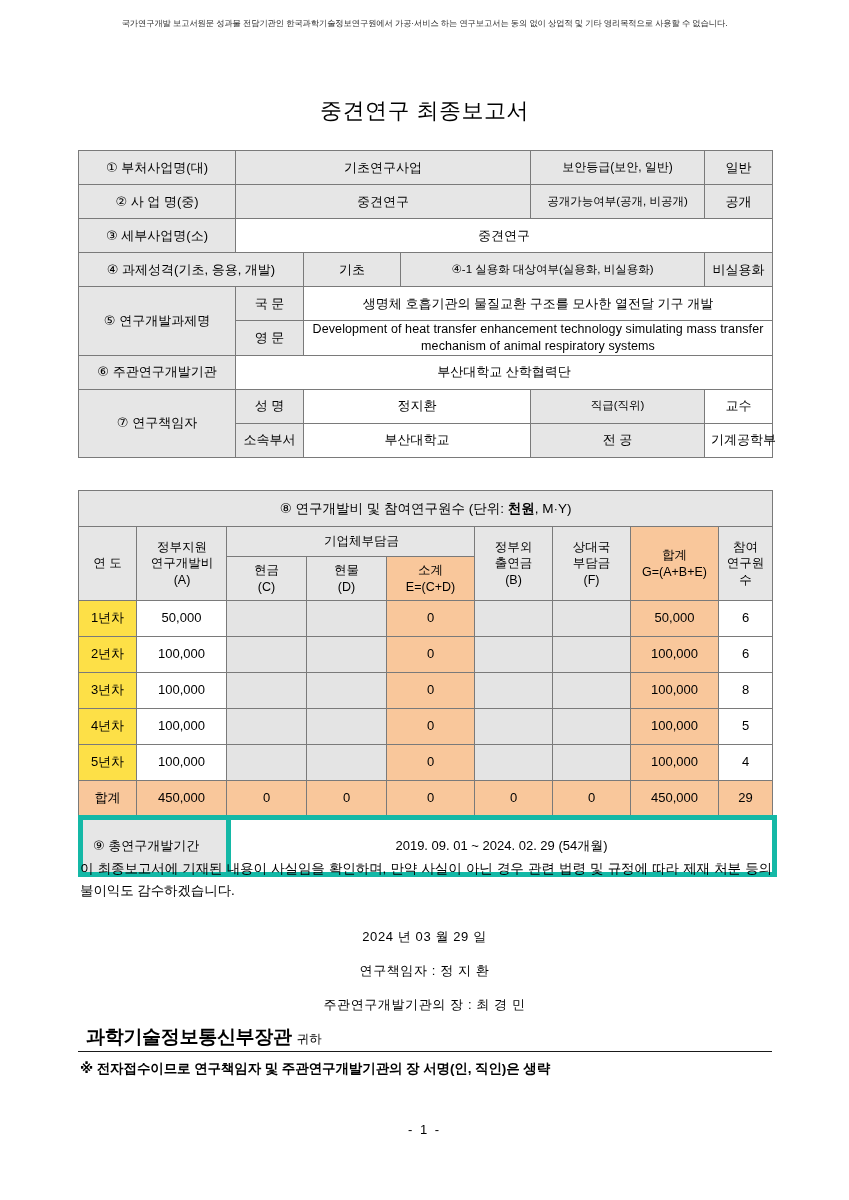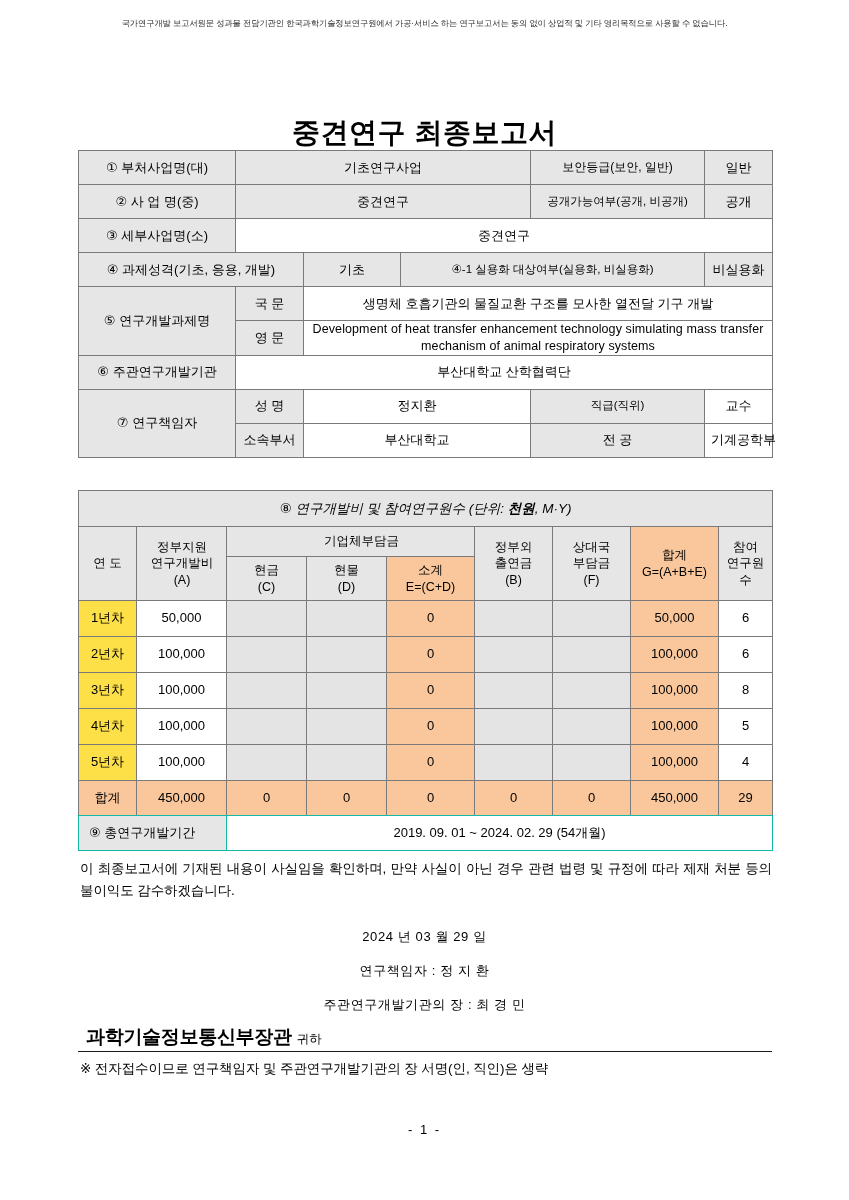--- a/index.html
+++ b/index.html
@@ -35,24 +35,23 @@
     white-space: nowrap;
   }
 
   
   .doc-title {
     position: absolute;
     top: 96px;
     left: 0;
     right: 0;
     text-align: center;
-    font-size: 28px;
-    font-weight: bold;
+    font-size: 22px;
+    font-weight: normal;
     letter-spacing: 0.5px;
-    margin-top: 18px;
   }
 
   
   .main-table {
     position: absolute;
     left: 78px;
     top: 150px;
     width: 694px;
     border-collapse: collapse;
     table-layout: fixed;
@@ -81,21 +80,20 @@
   }
   .tall-2  { height: 44px; }
   .tall-3  { height: 52px; }
 
   
   .budget-title {
     background: #e6e6e6;
     text-align: center;
     font-size: 13.5px;
     height: 32px;
-    font-style: italic;
   }
   .budget-title b { font-weight: bold; }
 
   .budget-table {
     position: absolute;
     left: 78px;
     width: 694px;
     border-collapse: collapse;
     table-layout: fixed;
     font-size: 12.5px;
@@ -123,22 +121,22 @@
   
   .period-table {
     position: absolute;
     left: 78px;
     width: 694px;
     border-collapse: collapse;
     table-layout: fixed;
     font-size: 13px;
   }
   .period-table td {
-    border: 1px solid #14b8a6;
-    padding: 8px 6px;
+    border: 5px solid #14b8a6;
+    padding: 17px 6px;
     text-align: center;
     vertical-align: middle;
     height: 34px;
     box-sizing: border-box;
   }
 
   
   .statement {
     position: absolute;
     left: 80px;
@@ -173,20 +171,21 @@
     left: 78px;
     width: 694px;
     height: 1px;
     background: #1a1a1a;
   }
   .note {
     position: absolute;
     left: 80px;
     font-size: 13.5px;
     letter-spacing: -0.1px;
+    font-weight: bold;
   }
   .page-num {
     position: absolute;
     left: 0;
     width: 100%;
     text-align: center;
     font-size: 13px;
     letter-spacing: 2px;
   }
 </style>

